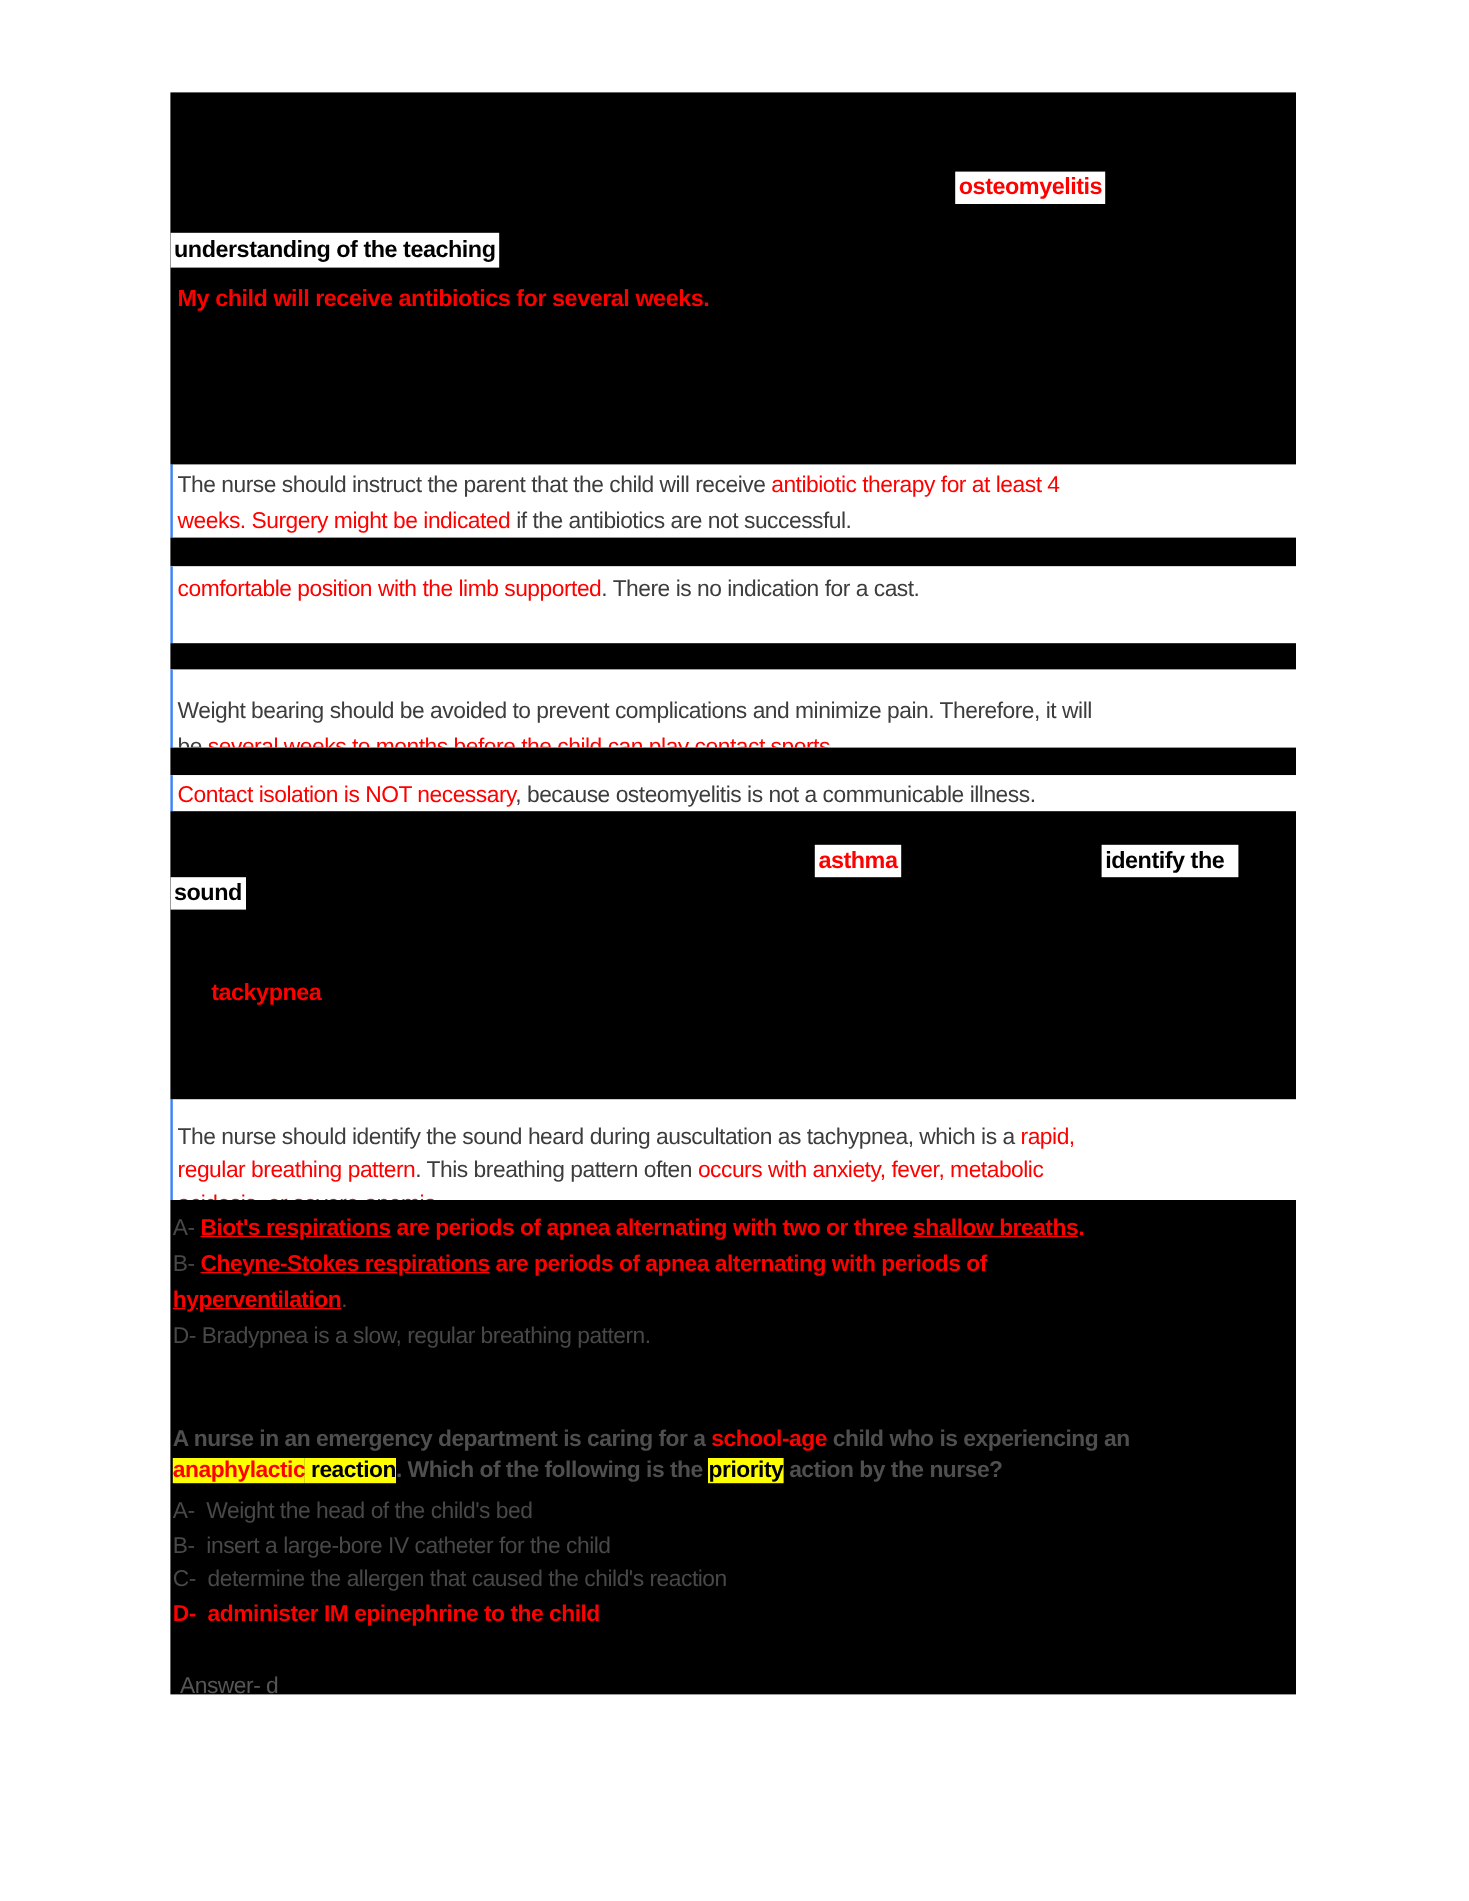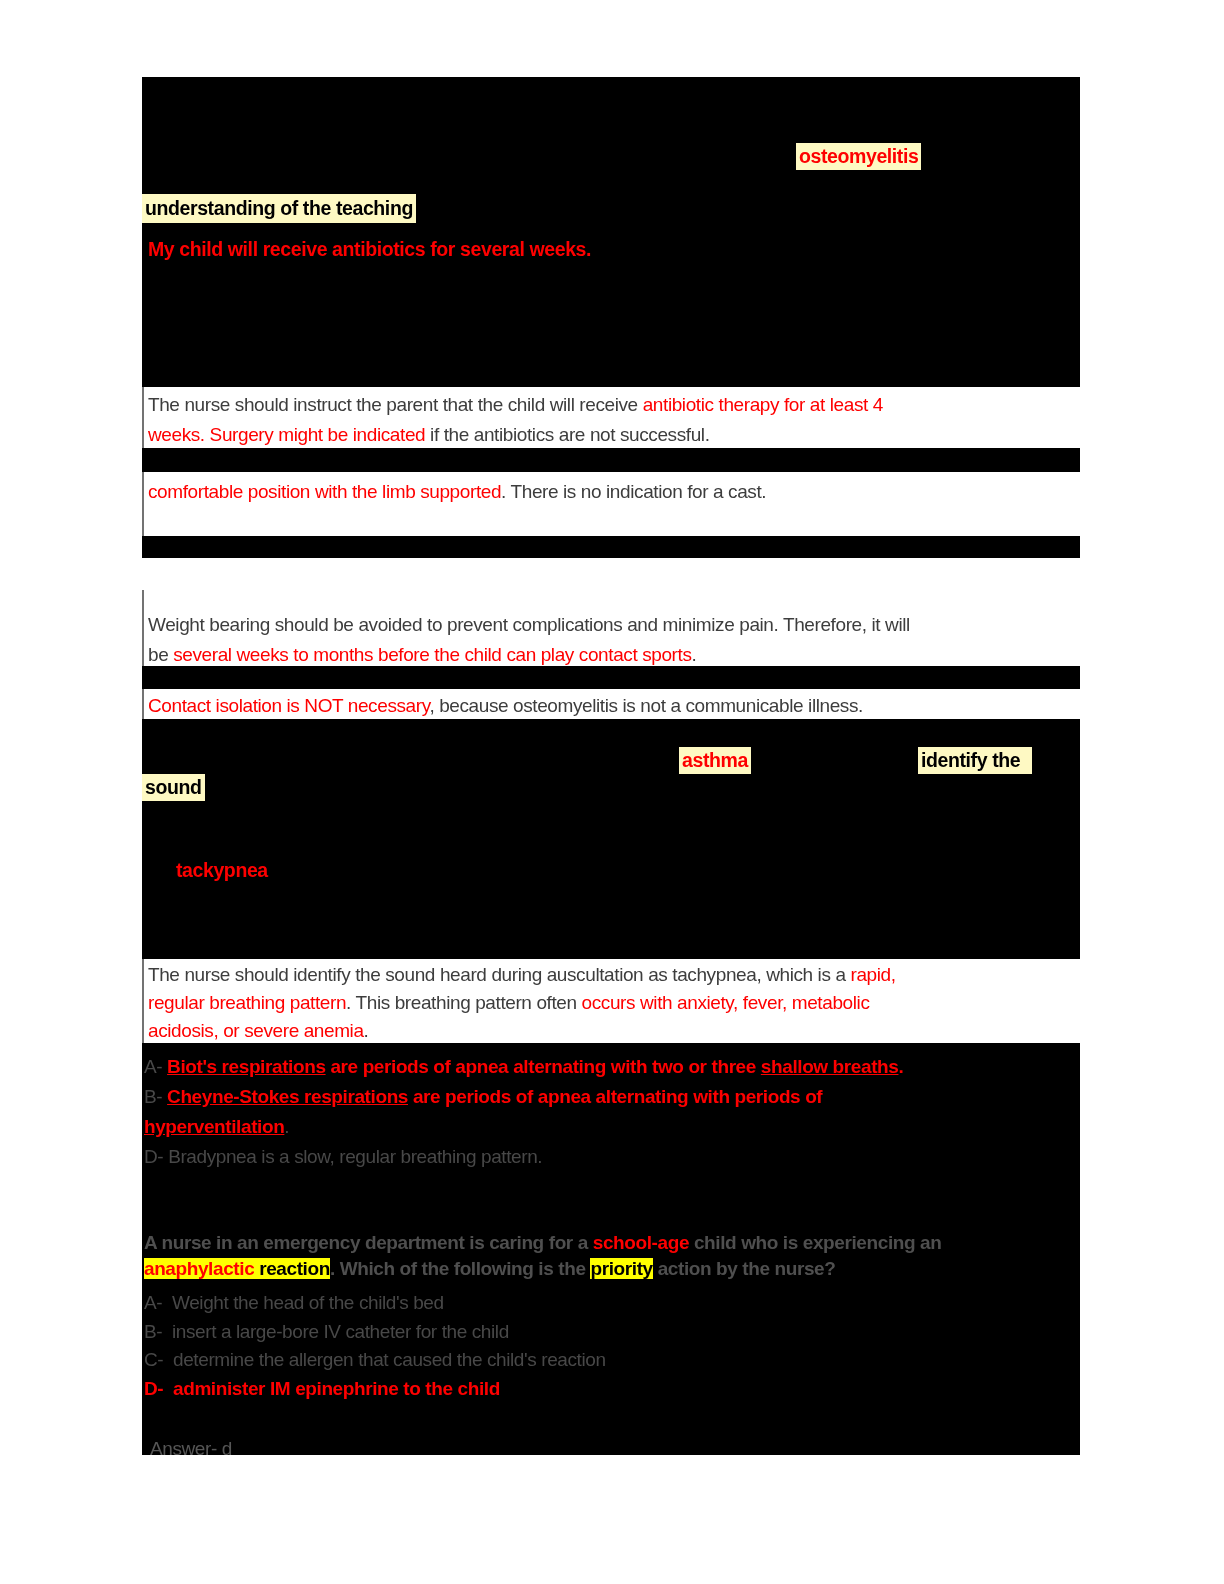--- a/index.html
+++ b/index.html
@@ -1,25 +1,25 @@
 <!DOCTYPE html>
 <html><head>
 <meta charset="utf-8">
 <style>
   html,body{margin:0;padding:0;background:#ffffff;}
   .page{position:relative;width:1224px;height:1584px;background:#ffffff;overflow:hidden;
         font-family:"Liberation Sans", sans-serif;}
   .col{position:absolute;left:142px;top:77px;width:938px;}
   .blk{position:relative;background:#000000;overflow:hidden;}
   .bar{background:#000000;}
-  .wrow{background:#ffffff;border-left:2px solid #737373;padding-left:4px;box-sizing:border-box;overflow:hidden;}
+  .wrow{background:#ffffff;border-left:2px solid #3b82f6;padding-left:4px;box-sizing:border-box;overflow:hidden;}
   .tl{white-space:pre;font-size:19px;letter-spacing:-0.4px;line-height:30px;}
   .tl28{line-height:28px;}
   .abs{position:absolute;}
-  .chip{display:inline-block;background:#fef9c3;font-weight:700;font-size:19.5px;
+  .chip{display:inline-block;background:#ffffff;font-weight:700;font-size:19.5px;
         line-height:27px;padding:0 3px;white-space:pre;letter-spacing:-0.4px;}
   .chip-red{color:#fe0000;}
   .chip-black{color:#000000;}
   .redline{color:#fe0000;font-weight:700;font-size:19.5px;letter-spacing:-0.4px;white-space:pre;}
   .b3line{position:absolute;left:2px;white-space:pre;font-size:19px;letter-spacing:-0.4px;line-height:30px;}
   
   .dark{color:#3d3d3d;}
   .red{color:#fe0000;}
   .b{font-weight:700;}
   .u{text-decoration:underline;}
@@ -47,39 +47,39 @@
     </div>
 
     <div class="bar" style="height:24px;"></div>
 
     <div class="wrow" style="height:64px;padding-top:5px;">
       <div class="tl"><span class="red">comfortable position with the limb supported</span><span class="dark">. There is no indication for a cast.</span></div>
     </div>
 
     <div class="bar" style="height:22px;"></div>
 
-    <div class="wrow" style="height:76px;padding-top:20px;margin-top:32px;">
+    <div class="wrow" style="height:65px;padding-top:20px;">
       <div class="tl"><span class="dark">Weight bearing should be avoided to prevent complications and minimize pain. Therefore, it will</span></div>
       <div class="tl"><span class="dark">be </span><span class="red">several weeks to months before the child can play contact sports</span><span class="dark">.</span></div>
     </div>
 
     <div class="bar" style="height:23px;"></div>
 
     <div class="wrow" style="height:30px;padding-top:2px;">
       <div class="tl"><span class="red">Contact isolation is NOT necessary</span><span class="dark">, because osteomyelitis is not a communicable illness.</span></div>
     </div>
 
     <div class="blk" style="height:240px;">
       <span class="chip chip-red abs" style="left:537px;top:28px;">asthma</span>
       <span class="chip chip-black abs" style="left:776px;top:28px;padding-right:12px;">identify the</span>
       <span class="chip chip-black abs" style="left:0px;top:55px;">sound</span>
       <div class="redline abs" style="left:34px;top:140px;">tackypnea</div>
     </div>
 
-    <div class="wrow" style="height:84px;padding-top:2px;">
+    <div class="wrow" style="height:84px;padding-top:18px;">
       <div class="tl tl28"><span class="dark">The nurse should identify the sound heard during auscultation as tachypnea, which is a </span><span class="red">rapid,</span></div>
       <div class="tl tl28"><span class="red">regular breathing pattern</span><span class="dark">. This breathing pattern often </span><span class="red">occurs with anxiety, fever, metabolic</span></div>
       <div class="tl tl28"><span class="red">acidosis, or severe anemia</span><span class="dark">.</span></div>
     </div>
 
     <div class="blk" style="height:412px;">
       <div class="b3line" style="top:9px;"><span class="muted">A- </span><span class="red b u">Biot's respirations</span><span class="red b"> are periods of apnea alternating with two or three </span><span class="red b u">shallow breaths</span><span class="red b">.</span></div>
       <div class="b3line" style="top:39px;"><span class="muted">B- </span><span class="red b u">Cheyne-Stokes respirations</span><span class="red b"> are periods of apnea alternating with periods of</span></div>
       <div class="b3line" style="top:69px;"><span class="red b u">hyperventilation</span><span class="muted">.</span></div>
       <div class="b3line" style="top:99px;"><span class="muted">D- Bradypnea is a slow, regular breathing pattern.</span></div>

